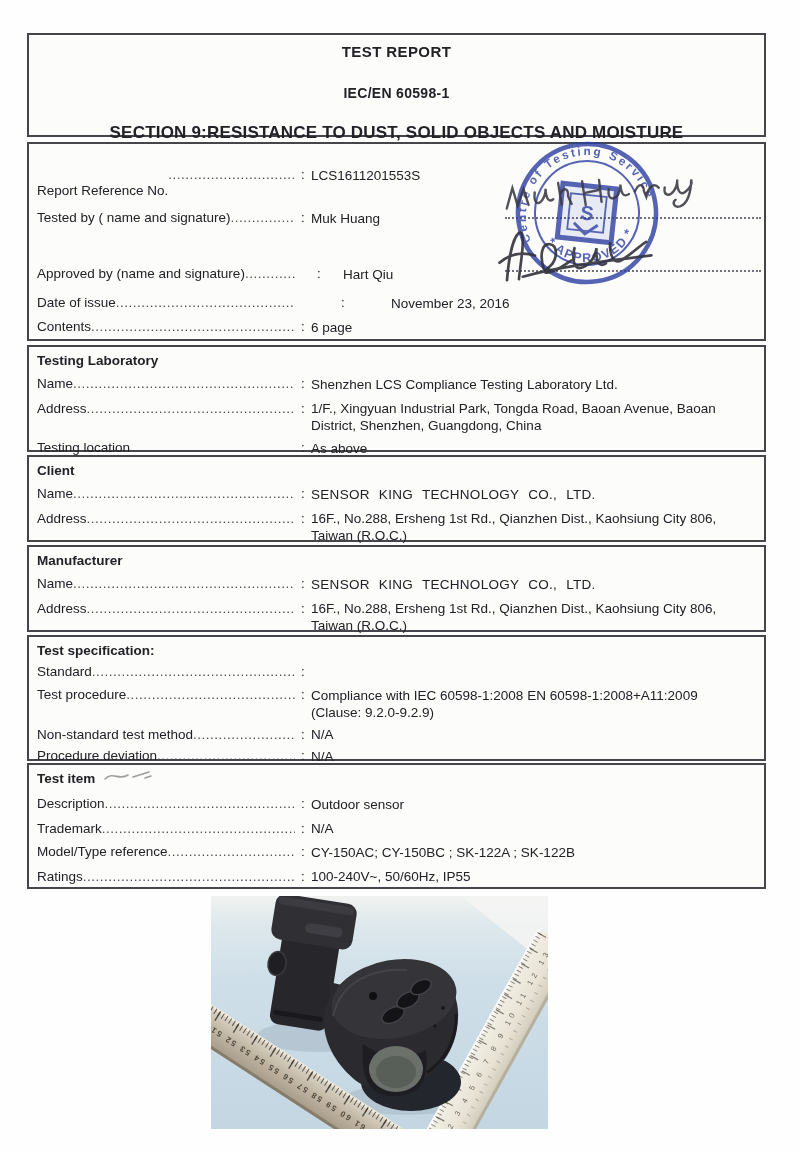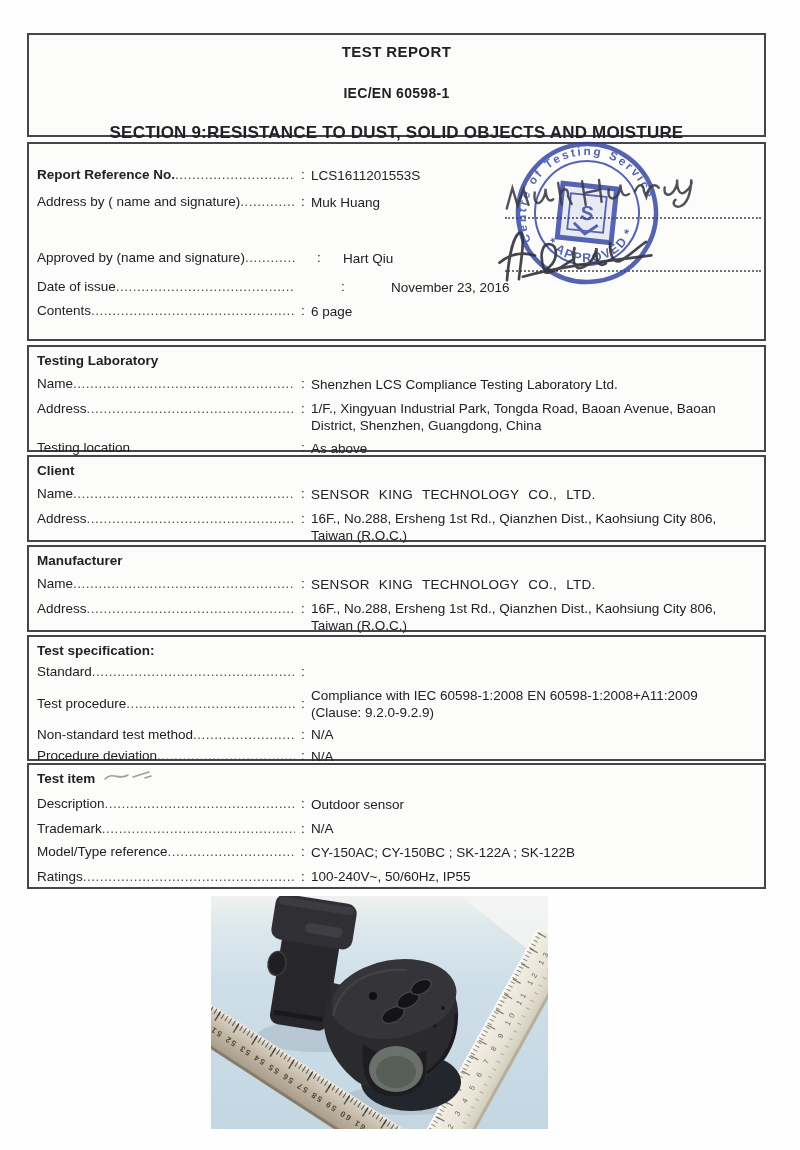--- a/index.html
+++ b/index.html
@@ -31,26 +31,26 @@
   .info-box { height:199px; margin-bottom:4px; padding:12px 8px 0 8px; }
 
   .row { display:flex; align-items:flex-start; font-size:13.5px; line-height:18px; }
   .lab { width:258px; display:flex; overflow:hidden; flex:none; }
   .lab .txt { white-space:nowrap; }
   .lab .dots { flex:1; overflow:hidden; white-space:nowrap; color:#4a4a50; }
   .lab .dots::after { content:"...................................................................................."; letter-spacing:.5px; }
   .colon { flex:none; width:16px; text-align:center; }
   .colon::after { content:":"; }
   .val { flex:1; max-width:436px; line-height:17px; padding-top:.5px; }
-  .bold { font-weight:bold; }
+  .bold { font-weight:normal;margin-top:16px; }
   .wide { word-spacing:5px; letter-spacing:.3px; }
 
   .mt10{margin-top:10px;} .mt9{margin-top:9px;} .mt38{margin-top:38px;gap:16px;}
   .mt11{margin-top:11px;gap:40px;} .mt8{margin-top:8px;} .mt7{margin-top:7px;}
-  .mt6{margin-top:6px;align-items:center;} .mt5{margin-top:5px;} .mt4{margin-top:4px;}
+  .mt6{margin-top:6px;} .mt5{margin-top:5px;} .mt4{margin-top:4px;}
 
   
   .sec { padding:3px 8px 0 8px; margin-bottom:3px; }
   .sec-title { font-size:13.5px; font-weight:bold; line-height:17px; margin-top:2px; }
   .sec .row { font-size:13.5px; line-height:17px; }
   .h107{height:107px;} .h87{height:87px;} .h126{height:126px;margin-bottom:2px;}
 
   
   .sig-line { position:absolute; height:0; border-bottom:2px dotted #70707a; width:256px; left:476px; z-index:1; }
   .sig-line-1 { top:73px; }
@@ -84,21 +84,21 @@
         <div class="lab">
             <span class="txt bold">Report Reference No.</span>
             <span class="dots"></span>
           </div>
         <div class="colon"></div>
         <div class="val">LCS1611201553S</div>
       </div>
 
       <div class="row mt9">
         <div class="lab">
-            <span class="txt">Address by ( name and signature)</span>
+            <span class="txt">Tested by ( name and signature)</span>
             <span class="dots"></span>
           </div>
         <div class="colon"></div>
         <div class="val">Muk Huang</div>
       </div>
 
       <div class="row mt38">
         <div class="lab">
             <span class="txt">Approved by (name and signature)</span>
             <span class="dots"></span>

